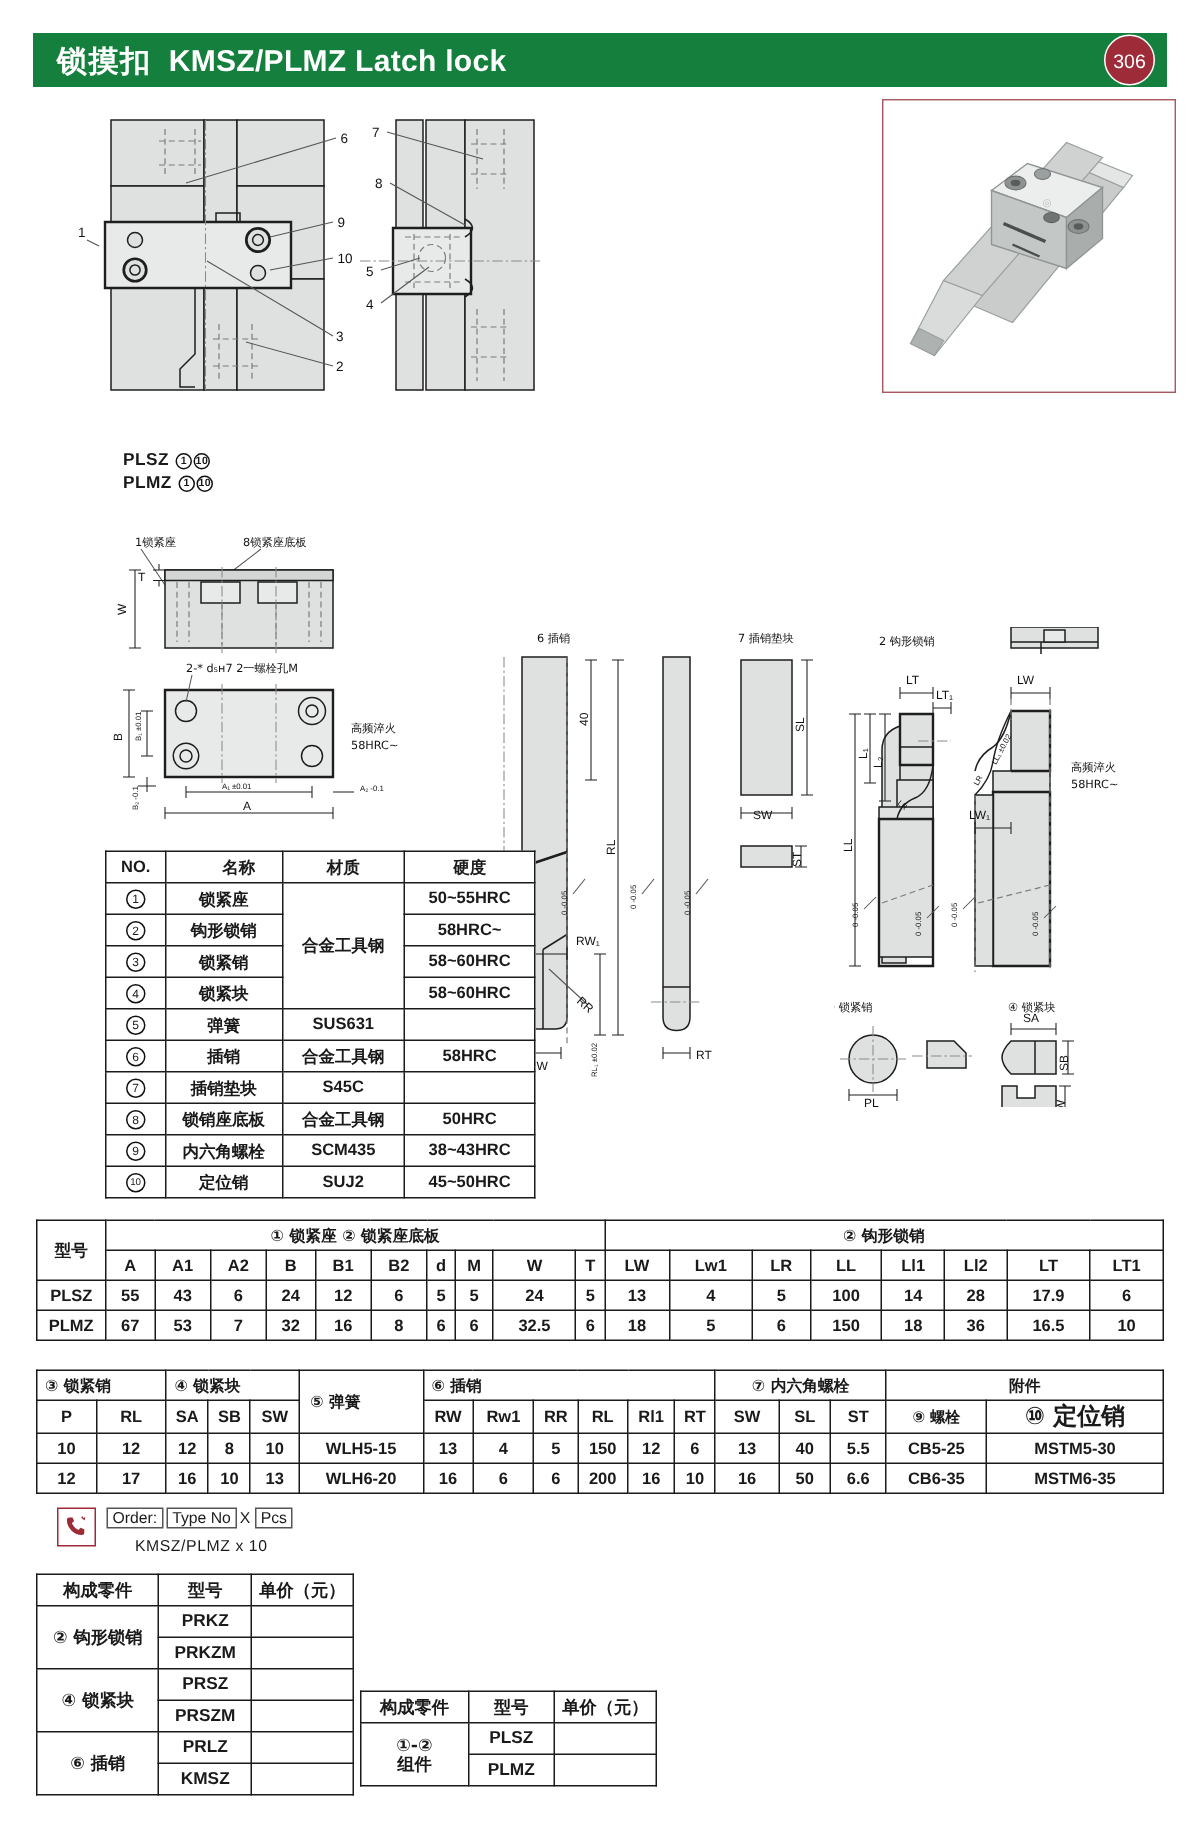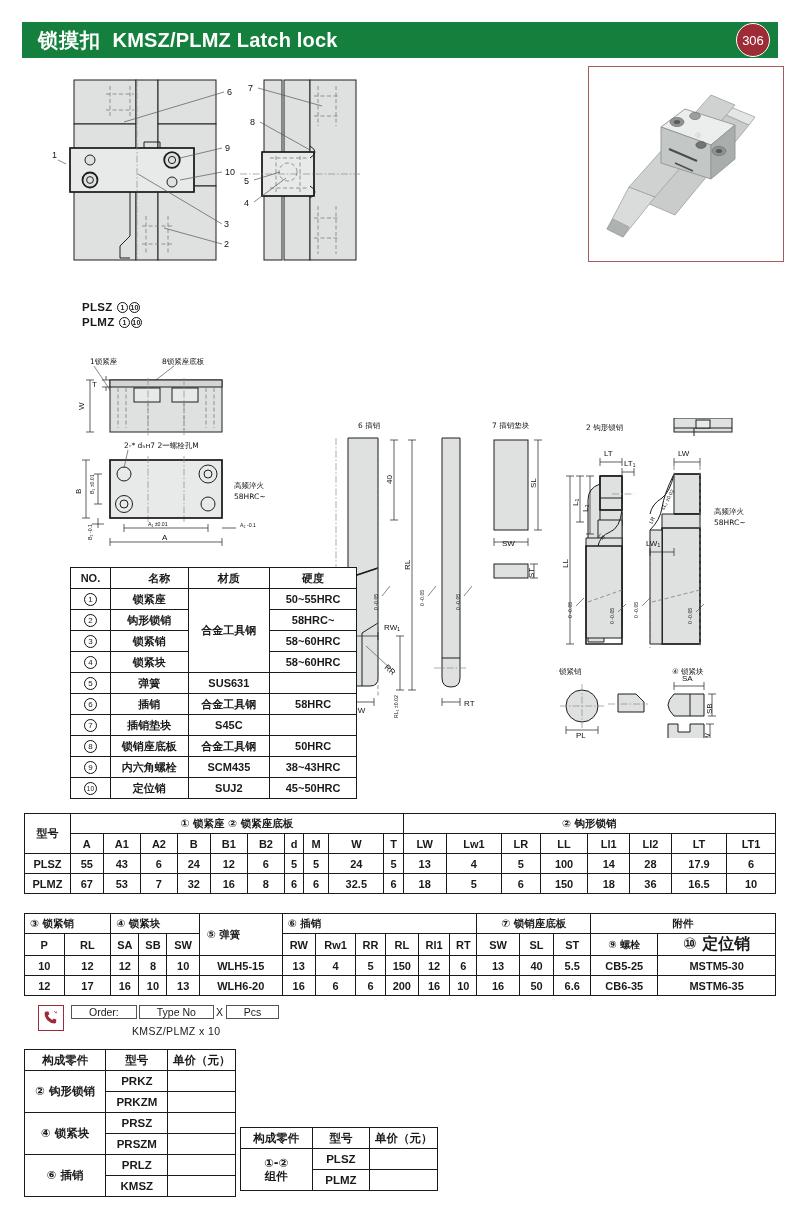--- a/index.html
+++ b/index.html
@@ -150,21 +150,21 @@
   #order-icon {
     width: 26px; height: 26px;
     border: 1.4px solid #9e2b38;
     display: flex; align-items: center; justify-content: center;
     color: #9e2b38; font-size: 15px; line-height: 1;
     background: #fff;
   }
   #order-body { margin-left: 7px; }
   #order-line1 { font-size: 10.5px; white-space: nowrap; }
   #order-line1 .box {
-    border: 1px solid #555; padding: 0px 17px;
+    border: 1px solid #555; padding: 0px 3px;
     display: inline-block; margin-right: 2px;
   }
   #order-line2 {
     font-size: 10.5px; text-align: center;
     margin-top: 6px; letter-spacing: .4px;
   }
 
   
   #parts-table-1 {
     position: absolute; left: 24px; top: 1049px;
@@ -628,21 +628,21 @@
 </tbody>
   </table>
 
 <table class="tbl" id="dim-table-2">
   <tbody>
       <tr>
     <td class="grp cn" colspan="2" style="text-align:left;padding-left:5px">③ 锁紧销</td>
     <td class="grp cn" colspan="3" style="text-align:left;padding-left:5px">④ 锁紧块</td>
     <td class="grp cn" rowspan="2" style="text-align:left;padding-left:7px">⑤ 弹簧</td>
     <td class="grp cn" colspan="6" style="text-align:left;padding-left:5px">⑥ 插销</td>
-    <td class="grp cn" colspan="3">⑦ 锁销座底板</td>
+    <td class="grp cn" colspan="3">⑦ 内六角螺栓</td>
     <td class="grp cn" colspan="2">附件</td>
   </tr>
   <tr>
     <td>P</td>
     <td>RL</td>
     <td>SA</td>
     <td>SB</td>
     <td>SW</td>
     <td>RW</td>
     <td>Rw1</td>

